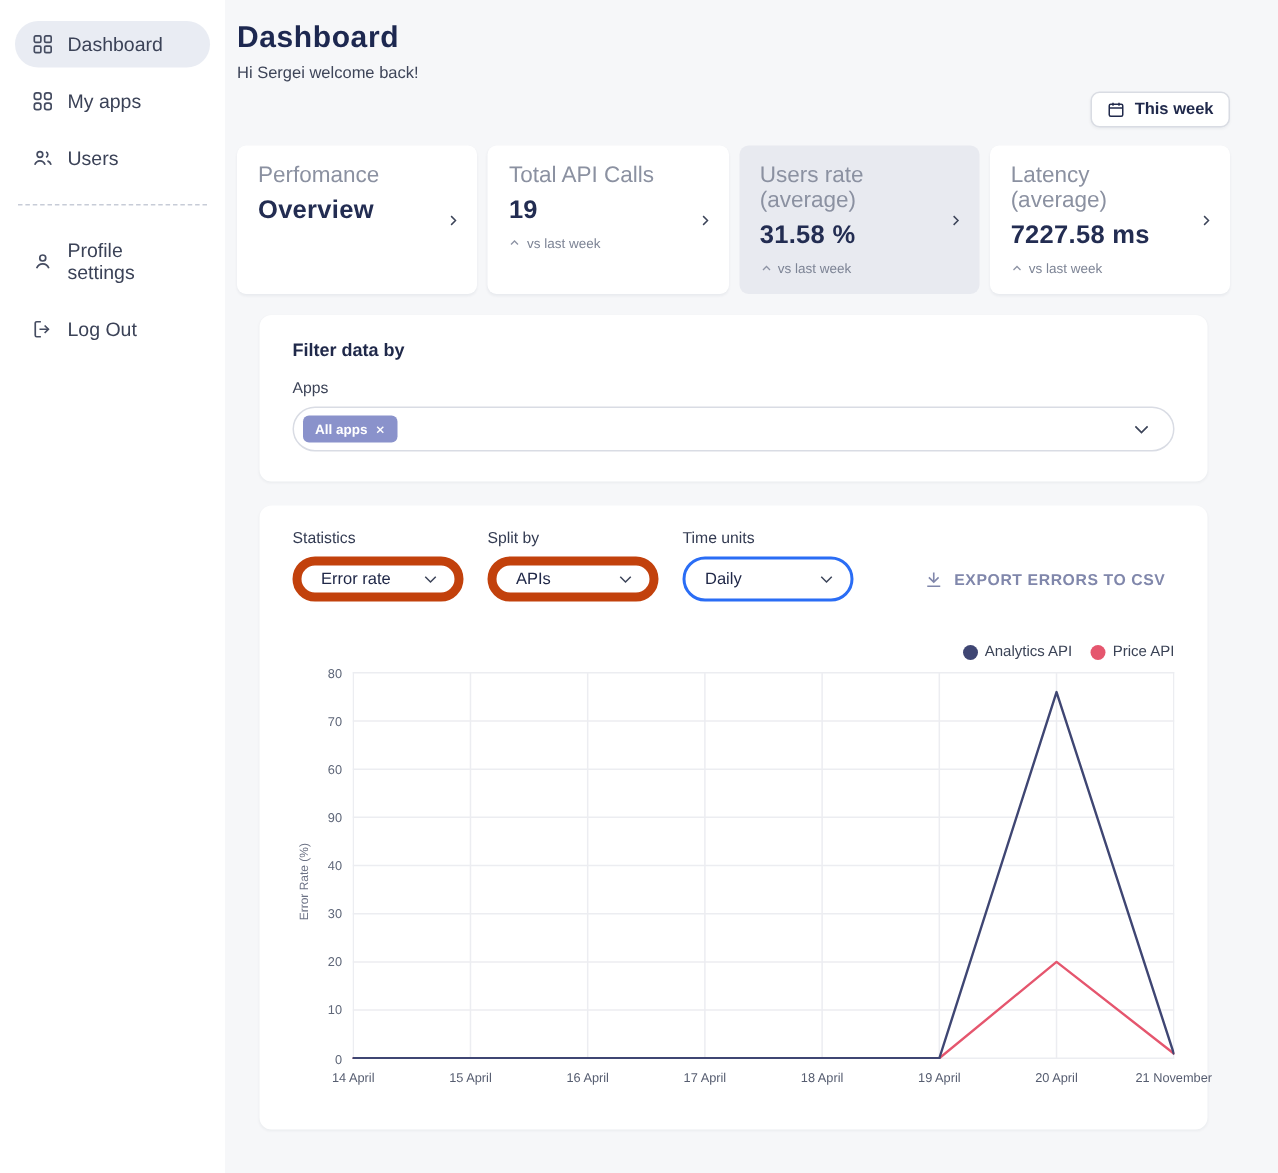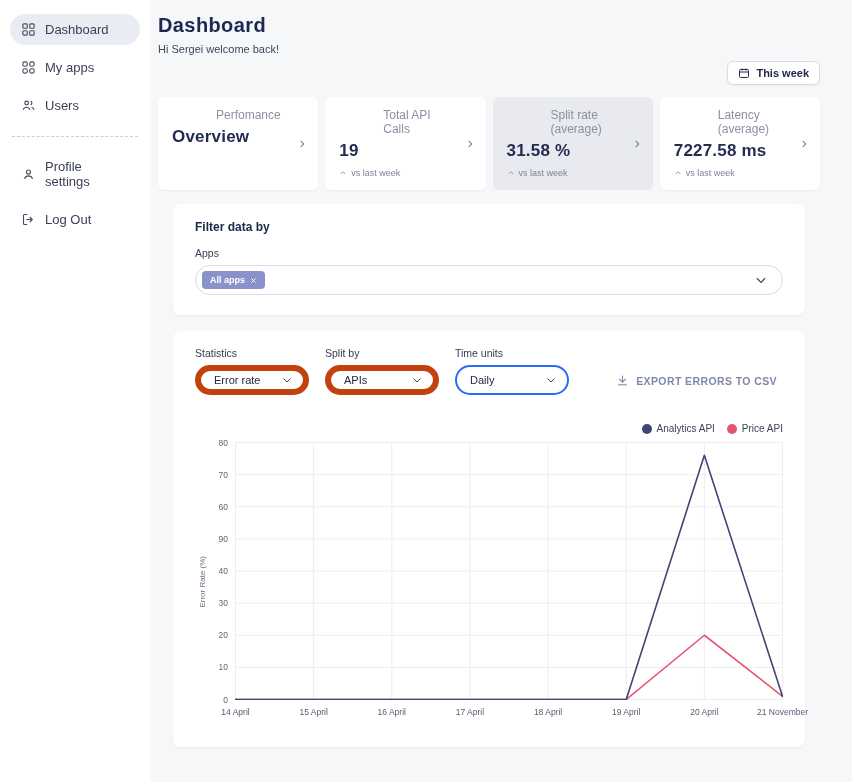--- a/index.html
+++ b/index.html
@@ -35,21 +35,21 @@
     font-family: inherit; cursor: pointer; box-shadow: 0 1px 2px rgba(20,30,60,0.05);
   }
   
   .cards-row { display: flex; gap: 7px; margin-top: 12px; }
   .stat-card {
     flex: 1; background: #fff; border-radius: 6px;
     padding: 11px 26px 12px 14px; position: relative;
     box-shadow: 0 1px 2px rgba(20,30,60,0.06); cursor: pointer;
   }
   .stat-card.selected { background: #e8eaf0; box-shadow: none; }
-  .stat-label { font-size: 12px; color: #8b91a1; margin-left: 44px; }
+  .stat-label { font-size: 15px; color: #8b91a1; }
   .stat-value { font-size: 17px; font-weight: bold; color: #232d52; margin-top: 5px; letter-spacing: 0.2px; white-space: nowrap; }
   .stat-note { display: flex; align-items: center; gap: 4px; margin-top: 7px; font-size: 9px; color: #7d8495; }
   .stat-note svg { color: #8d93a4; }
   .stat-chevron { position: absolute; right: 11px; top: 50%; transform: translateY(-50%); color: #3c4459; display: flex; }
   
   .panel {
     background: #fff; border-radius: 8px; margin: 14px 15px 0;
     padding: 16px 22px 20px; box-shadow: 0 1px 2px rgba(20,30,60,0.05);
   }
   .filter-title { font-size: 12px; font-weight: bold; color: #20294a; }
@@ -180,21 +180,21 @@
           </svg>
         <span>vs last week</span>
       </div>
       <span class="stat-chevron">
           <svg width="10" height="10" viewBox="0 0 24 24" fill="none" stroke="currentColor" stroke-width="2.4">
             <polyline points="9 5 16 12 9 19"></polyline>
           </svg>
         </span>
     </div>
     <div class="stat-card selected">
-      <div class="stat-label">Split rate (average)</div>
+      <div class="stat-label">Users rate (average)</div>
       <div class="stat-value">31.58 %</div>
       <div class="stat-note">
         <svg width="8" height="8" viewBox="0 0 24 24" fill="none" stroke="currentColor" stroke-width="2.6">
             <polyline points="5 15 12 8 19 15"></polyline>
           </svg>
         <span>vs last week</span>
       </div>
       <span class="stat-chevron">
           <svg width="10" height="10" viewBox="0 0 24 24" fill="none" stroke="currentColor" stroke-width="2.4">
             <polyline points="9 5 16 12 9 19"></polyline>

